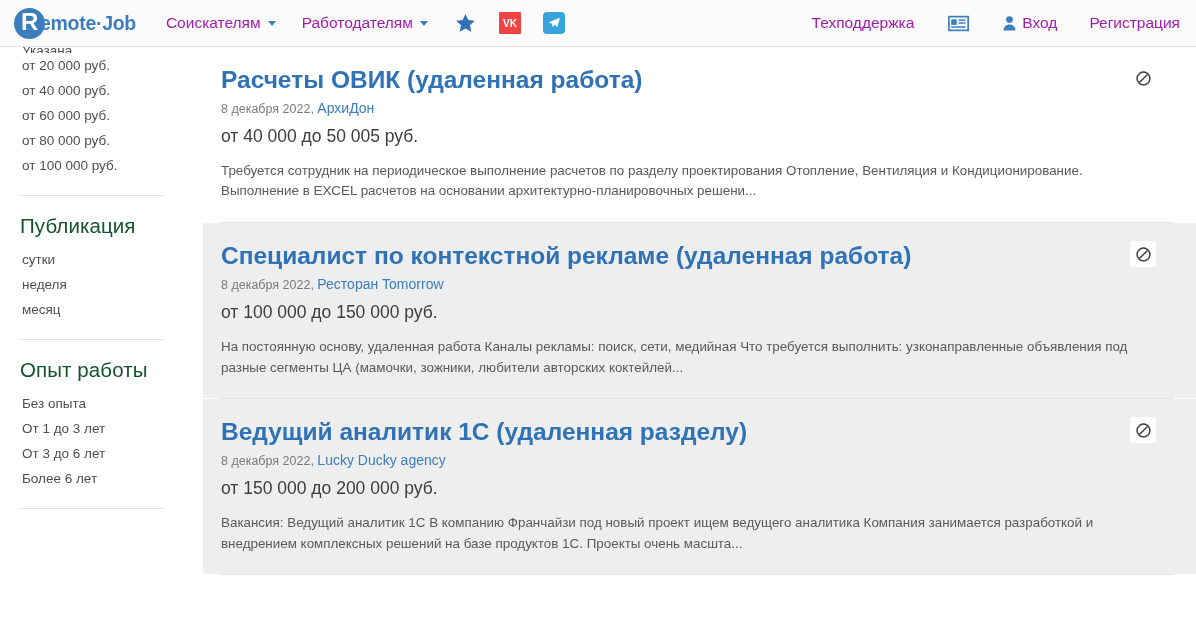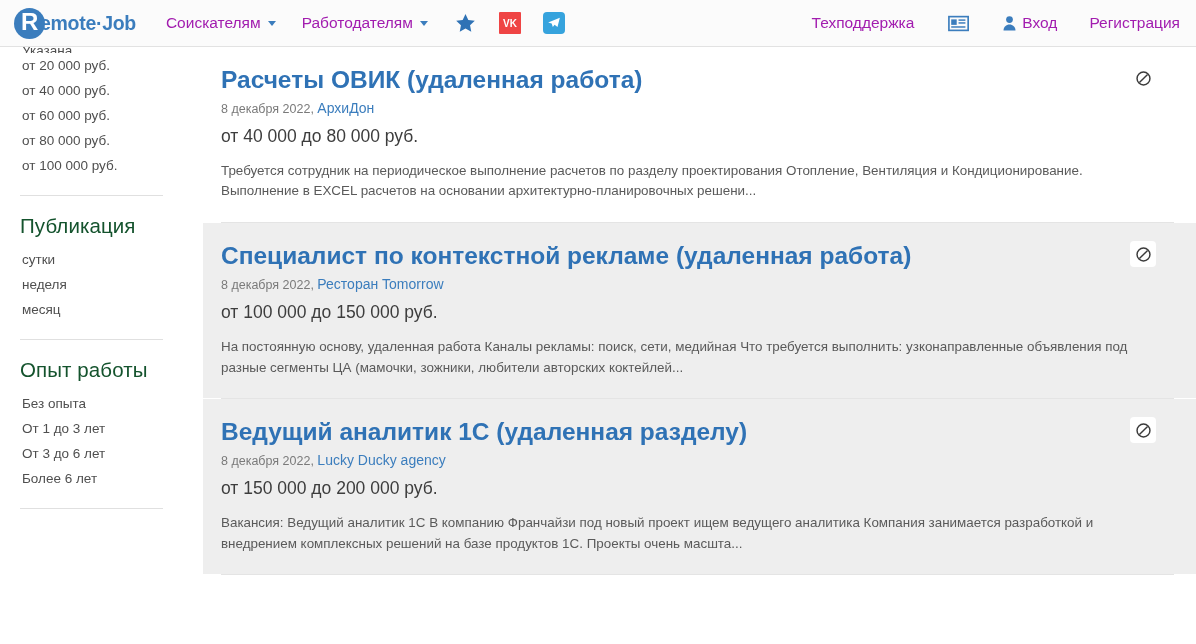--- a/index.html
+++ b/index.html
@@ -326,21 +326,21 @@
         <svg width="17" height="17" viewBox="0 0 20 20">
           <circle cx="10" cy="10" r="7.6" fill="none" stroke="#3b3b3b" stroke-width="1.7"></circle>
           <line x1="5.2" y1="14.8" x2="14.8" y2="5.2" stroke="#3b3b3b" stroke-width="1.7"></line>
         </svg>
       </div>
       <h2 class="vac-title">Расчеты ОВИК (удаленная работа)</h2>
       <div class="vac-meta">
         <span>8 декабря 2022,</span>
         <a class="vac-company">АрхиДон</a>
       </div>
-      <div class="vac-salary">от 40 000 до 80 000 руб.</div>
+      <div class="vac-salary">от 40 000 до 50 005 руб.</div>
       <p class="vac-desc">Требуется сотрудник на периодическое выполнение расчетов по разделу проектирования Отопление, Вентиляция и Кондиционирование. Выполнение в EXCEL расчетов на основании архитектурно-планировочных решени...</p>
     </article>
     <div class="card-divider"></div>
 
     <article class="vac-card alt">
       <div class="block-btn">
         <svg width="17" height="17" viewBox="0 0 20 20">
           <circle cx="10" cy="10" r="7.6" fill="none" stroke="#3b3b3b" stroke-width="1.7"></circle>
           <line x1="5.2" y1="14.8" x2="14.8" y2="5.2" stroke="#3b3b3b" stroke-width="1.7"></line>
         </svg>

